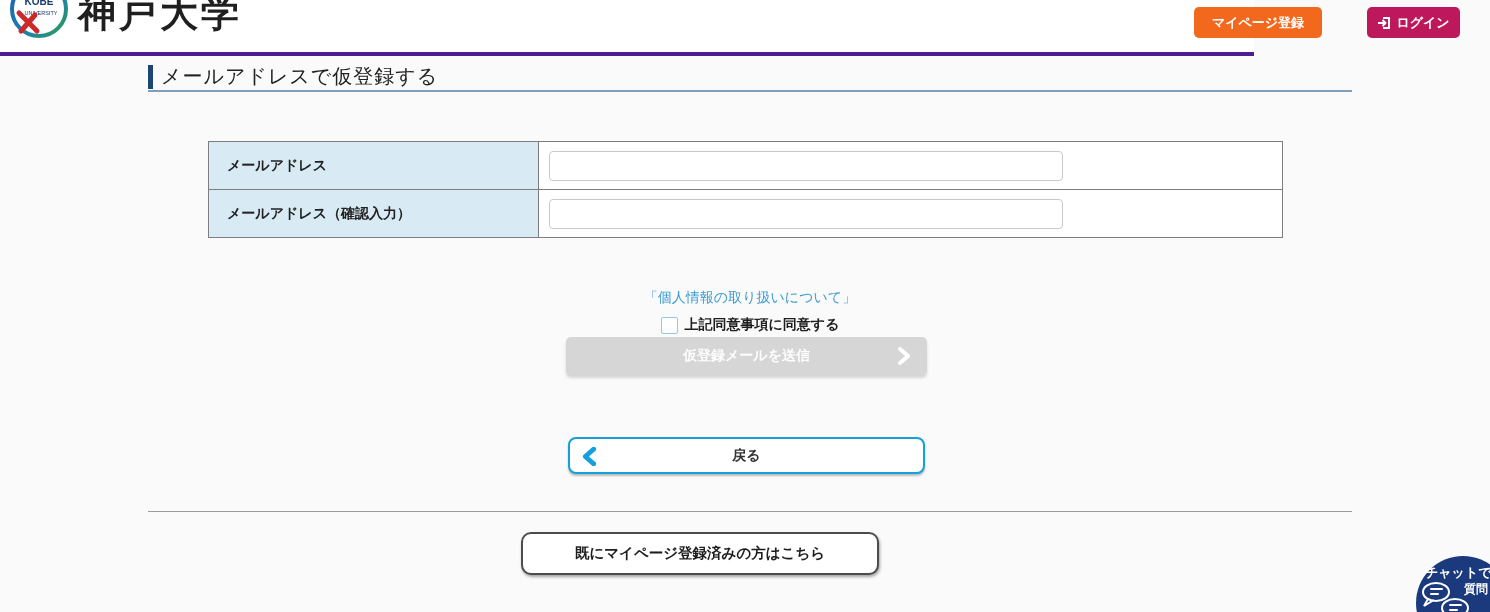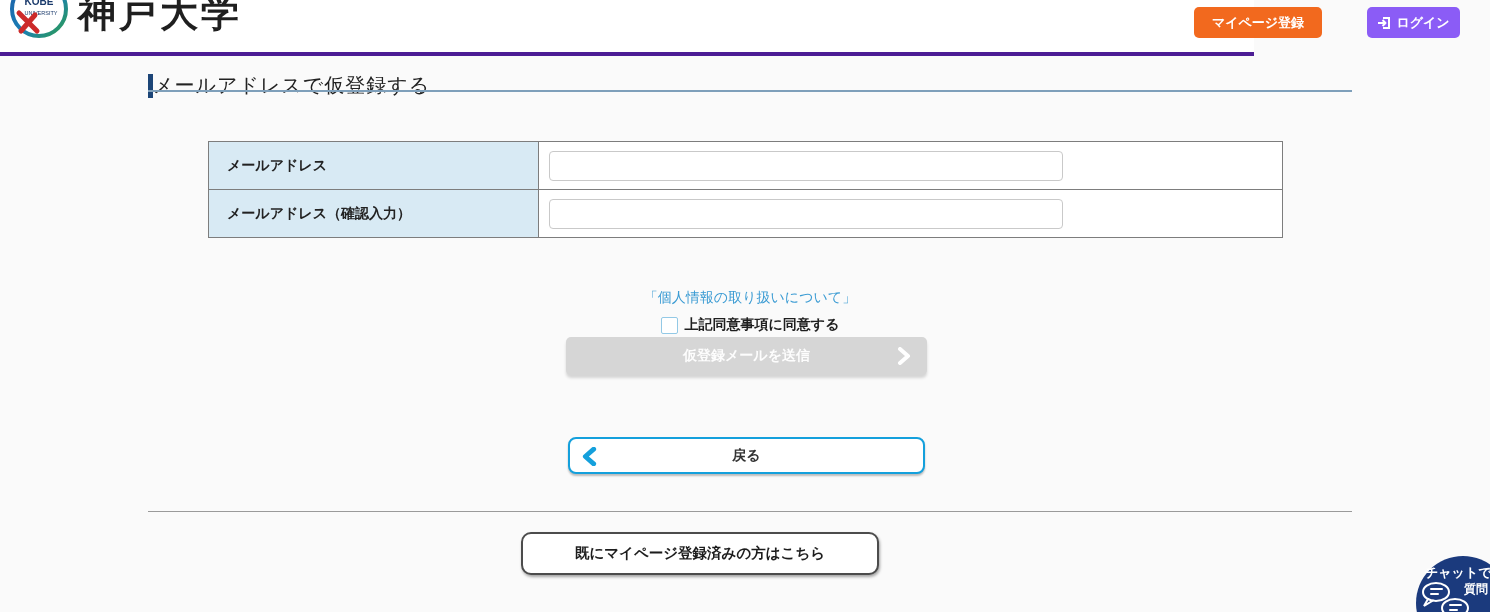--- a/index.html
+++ b/index.html
@@ -29,26 +29,26 @@
   }
   .hdr-btn {
     position: absolute; top: 7px; height: 31px;
     border: none; border-radius: 5px;
     color: #ffffff; font-size: 13px; font-weight: bold;
     display: flex; align-items: center; justify-content: center;
     gap: 5px; cursor: pointer;
     font-family: inherit;
   }
   .btn-mypage { left: 1194px; width: 128px; background: #f2691e; }
-  .btn-login  { left: 1367px; width: 93px;  background: #8b5cf6; }
+  .btn-login  { left: 1367px; width: 93px;  background: #be185d; }
 
   
   .page-title-wrap {
-    position: absolute; left: 148px; top: 72px;
-    display: flex; align-items: center; gap: 0; justify-content: flex-end;
+    position: absolute; left: 148px; top: 63px;
+    display: flex; align-items: center; gap: 8px; justify-content: flex-end;
   }
   .title-bar { width: 5px; height: 24px; background: #1c4577; }
   .page-title { font-size: 20px; font-weight: 500; color: #222222; letter-spacing: 1px; }
   .title-underline {
     position: absolute; left: 148px; top: 90px; width: 1204px;
     border-top: 2px solid #7e9fba;
   }
 
   
   .form-table {

